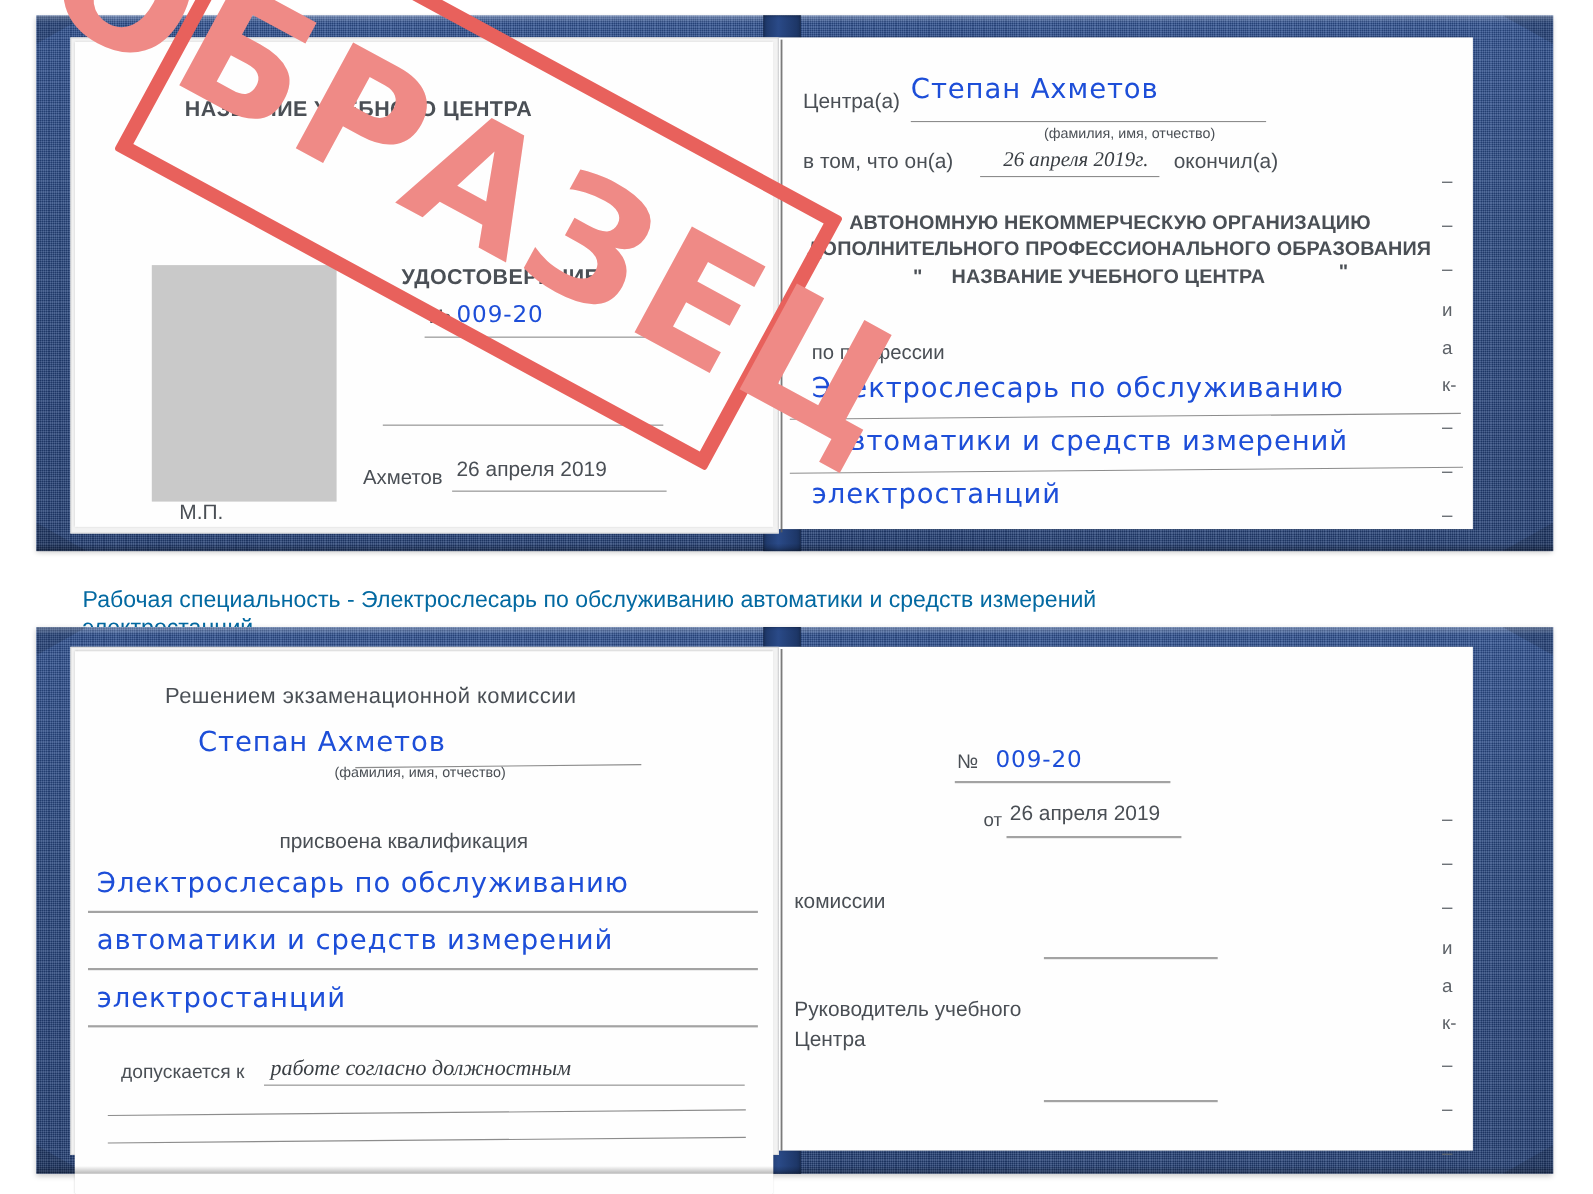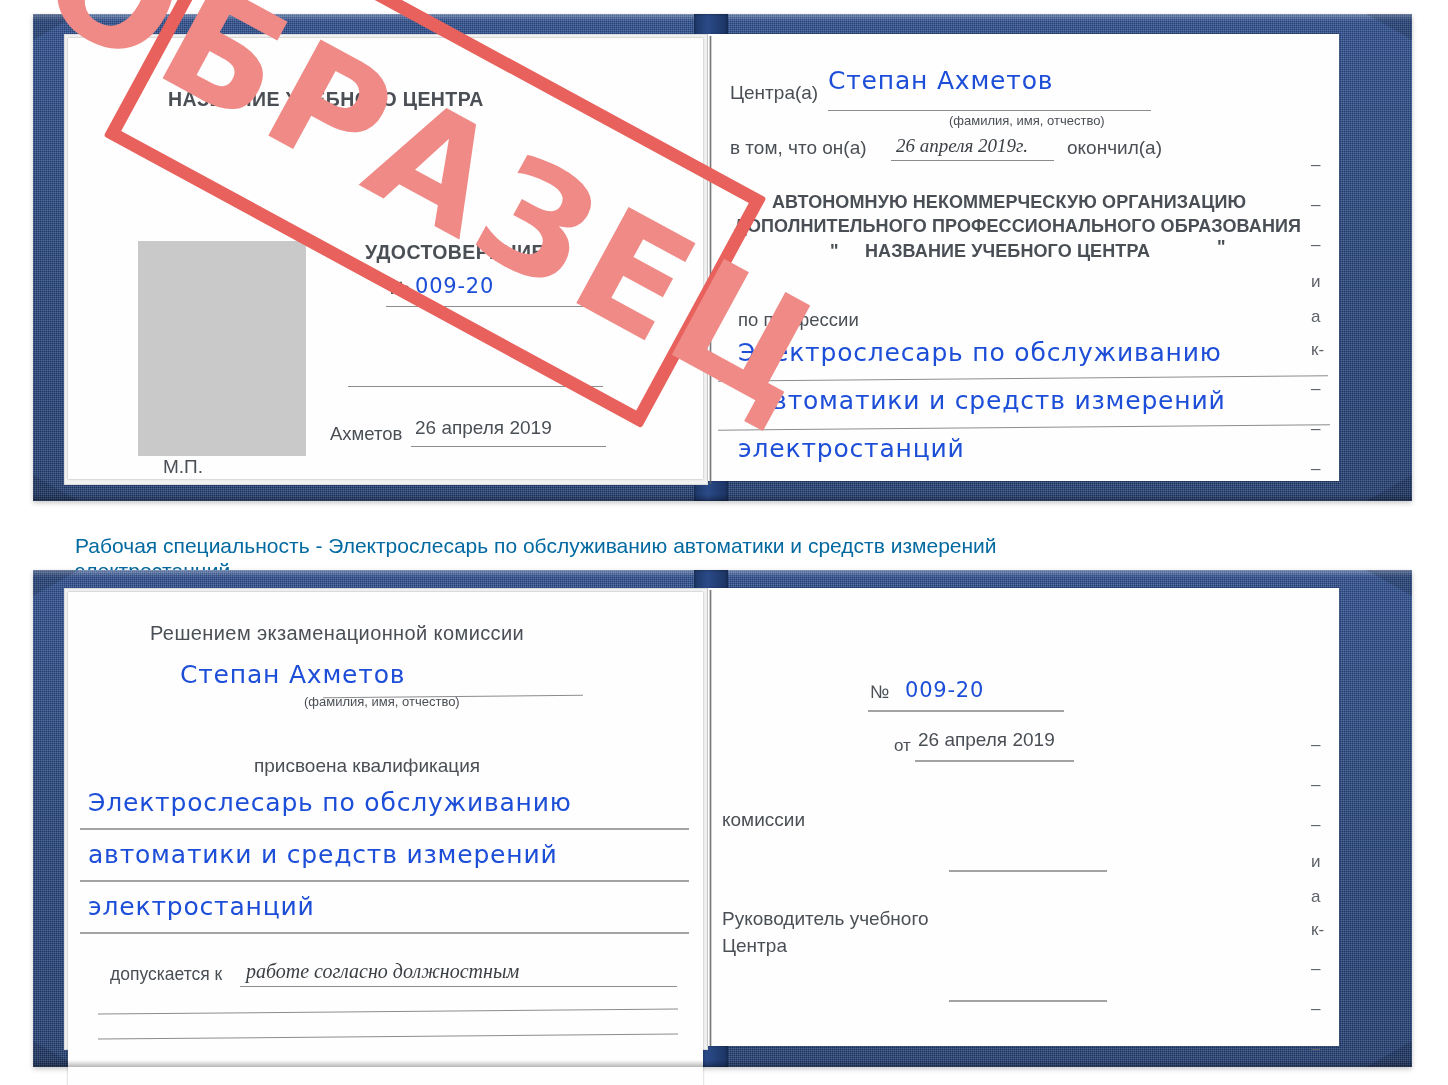--- a/index.html
+++ b/index.html
@@ -151,21 +151,21 @@
   </div>
 
   <div class="sheet right">
     <div class="page">
       <div class="t printed" style="left:22px;top:48px;font-size:19px;">Центра(а)</div>
       <div class="t hand" style="left:120px;top:32px;font-size:25px;">Степан Ахметов</div>
       <div class="rule" style="left:120px;top:76px;width:323px;"></div>
       <div class="t printed" style="left:241px;top:79px;font-size:13px;">(фамилия, имя, отчество)</div>
 
       <div class="t printed" style="left:22px;top:103px;font-size:19px;">в том, что он(а)</div>
-      <div class="t hand-serif" style="left:188px;top:101px;font-size:19px;text-align:right;">26 апреля 2019г.</div>
+      <div class="t hand-serif" style="left:204px;top:101px;font-size:19px;text-align:right;">26 апреля 2019г.</div>
       <div class="rule" style="left:183px;top:126px;width:163px;"></div>
       <div class="t printed" style="left:359px;top:103px;font-size:19px;">окончил(а)</div>
 
       <div class="t printed" style="left:64px;top:158px;font-size:18px;font-weight:bold;letter-spacing:.1px;">АВТОНОМНУЮ НЕКОММЕРЧЕСКУЮ ОРГАНИЗАЦИЮ</div>
       <div class="t printed" style="left:26px;top:182px;font-size:18px;font-weight:bold;letter-spacing:.1px;">ДОПОЛНИТЕЛЬНОГО ПРОФЕССИОНАЛЬНОГО ОБРАЗОВАНИЯ</div>
       <div class="t printed" style="left:122px;top:207px;font-size:18px;font-weight:bold;">"</div>
       <div class="t printed" style="left:157px;top:207px;font-size:18px;font-weight:bold;letter-spacing:.1px;">НАЗВАНИЕ УЧЕБНОГО ЦЕНТРА</div>
       <div class="t printed" style="left:509px;top:203px;font-size:18px;font-weight:bold;">"</div>
 
       <div class="t printed" style="left:30px;top:275px;font-size:18.5px;">по профессии</div>

